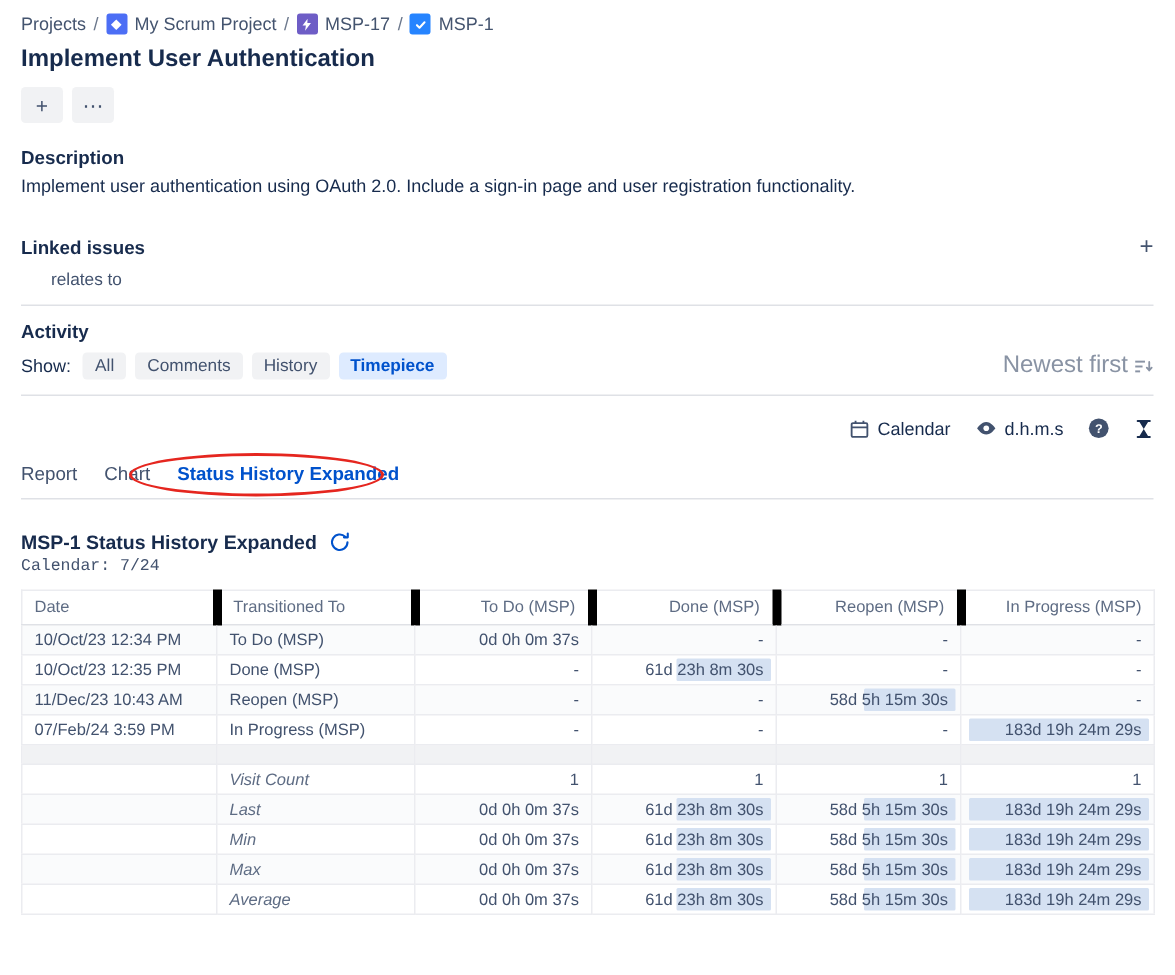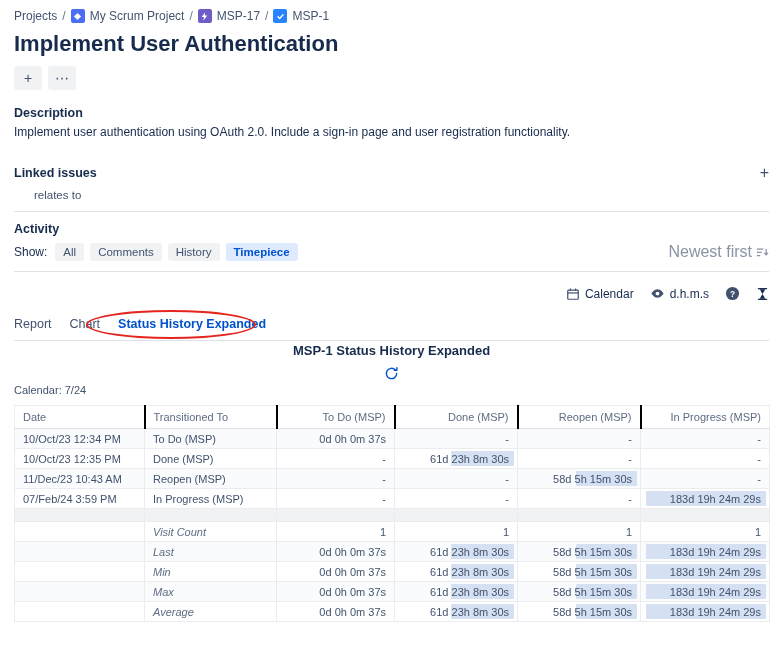--- a/index.html
+++ b/index.html
@@ -7,21 +7,21 @@
   body { font-family: "Liberation Sans", "DejaVu Sans", sans-serif; color:#172B4D; }
   .page { position:relative; width:783px; height:650px; overflow:hidden; background:#fff; padding:8px 14px 0 14px; }
 
   
   .breadcrumb { display:flex; align-items:center; gap:5px; font-size:12px; color:#44546F; height:16px; }
   .breadcrumb a { color:#44546F; text-decoration:none; cursor:pointer; }
   .bc-icon { width:14px; height:14px; border-radius:2px; display:inline-flex; align-items:center; justify-content:center; flex:0 0 auto; }
   .bc-icon svg { display:block; }
   .sep { color:#6B778C; }
 
-  .title { font-size:22px; font-weight:700; margin-top:7px; color:#172B4D; }
+  .title { font-size:16px; font-weight:700; margin-top:7px; color:#172B4D; }
 
   .btn-row { margin-top:9px; display:flex; gap:6px; }
   .sq-btn { min-width:28px; height:24px; background:#F1F2F4; border:none; border-radius:3px; font-size:14px; color:#42526E; cursor:pointer; display:inline-flex; align-items:center; justify-content:center; padding:0 6px; }
 
   .sec-heading { font-size:12.5px; font-weight:700; color:#172B4D; }
   .desc-heading { margin-top:16px; }
   .desc-body { margin-top:5px; font-size:12px; color:#172B4D; }
 
   .linked-head { margin-top:26px; display:flex; align-items:center; justify-content:space-between; }
   .plus-link { font-size:16px; color:#44546F; cursor:pointer; line-height:1; }
@@ -45,27 +45,27 @@
   .sort-right { margin-left:auto; display:inline-flex; align-items:center; gap:4px; color:#8993A4; font-size:16px; cursor:pointer; }
 
   .tp-toolbar { margin-top:14px; display:flex; justify-content:flex-end; align-items:center; gap:16px; font-size:12px; color:#172B4D; }
   .tp-item { display:inline-flex; align-items:center; gap:5px; cursor:pointer; }
 
   .tabs { margin-top:16px; position:relative; display:flex; align-items:center; gap:18px; font-size:12.5px; padding-bottom:9px; border-bottom:1px solid #DFE1E6; }
   .tab { color:#42526E; cursor:pointer; }
   .tab.active { color:#0052CC; font-weight:700; }
   .annotation-oval { position:absolute; left:72px; top:-7px; width:170px; height:29px; border:2.5px solid #E5261F; border-radius:50%; pointer-events:none; }
 
-  .report-head { margin-top:2px; display:flex; align-items:center; gap:8px;flex-direction:column; }
+  .report-head { margin-top:21px; display:flex; align-items:flex-start; gap:8px; }
   .report-title { font-size:13px; font-weight:700; color:#172B4D; }
   .refresh-icon { color:#0052CC; cursor:pointer; display:inline-flex; }
-  .cal-note { margin-top:3px; font-size:11px; color:#42526E; }
+  .cal-note { margin-top:3px; font-size:11px; color:#42526E;font-family:Liberation Mono, monospace; }
 
   table.status { margin-top:9px; width:755px; border-collapse:collapse; table-layout:fixed; font-size:11px; border:1px solid #EBECF0; }
-  table.status th { color:#5E6C84; font-weight:400; padding:5px 8px; border-bottom:1px solid #DFE1E6; border-right:2px solid #000000; background:#fff; }
+  table.status th { color:#5E6C84; font-weight:400; padding:5px 8px; border-bottom:1px solid #DFE1E6; border-right:6px solid #000000; background:#fff; }
   table.status th:last-child, table.status td:last-child { border-right:none; }
   table.status th.left { text-align:left; }
   table.status th.right { text-align:right; }
   table.status td { padding:3px 8px; height:20px; border-bottom:1px solid #EBECF0; border-right:1px solid #EBECF0; color:#42526E; }
   table.status tbody tr:nth-child(odd) { background:#FAFBFC; }
   table.status tbody tr.spacer td { background:#F1F2F4; height:13px; padding:0 8px; }
   td.left { text-align:left; }
   td.num { text-align:right; position:relative; }
   td.num .bar { position:absolute; right:3px; top:2px; bottom:2px; background:#D5E1F2; border-radius:1px; }
   td.num .val { position:relative; z-index:1; }

